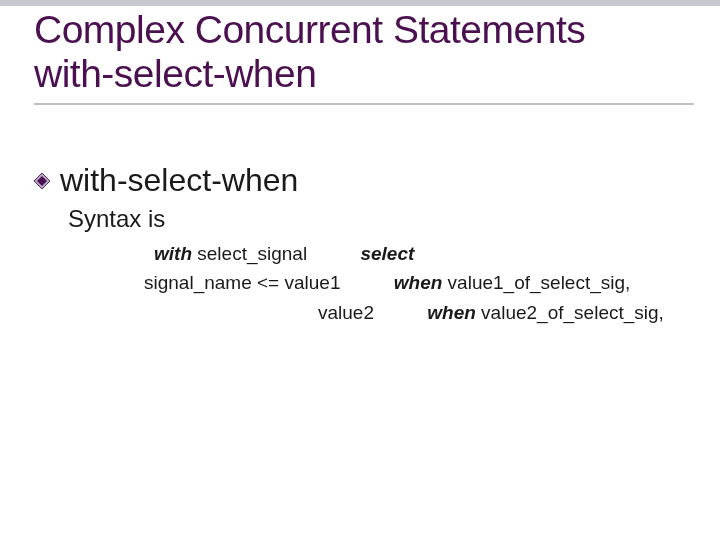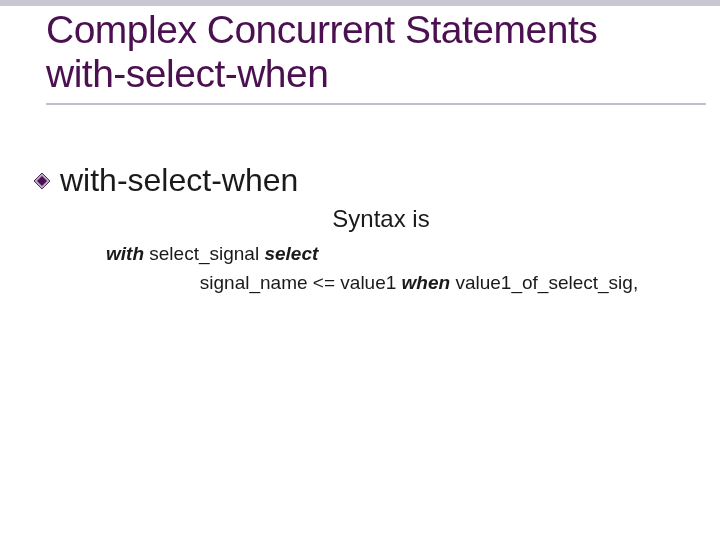--- a/index.html
+++ b/index.html
@@ -21,21 +21,21 @@
   .topbar {
     position: absolute;
     top: 0;
     left: 0;
     width: 720px;
     height: 6px;
     background: #c8c8d0;
   }
   .title-block {
     position: absolute;
-    left: 46px;
+    left: 34px;
     top: 8px;
     width: 660px;
     border-bottom: 2px solid #c0c0c8;
     padding-bottom: 8px;
   }
   .title-line1 {
     font-size: 39px;
     line-height: 1.12;
     color: #4b1050;
     letter-spacing: -0.5px;
@@ -65,37 +65,36 @@
   }
   .bullet-text {
     font-size: 32px;
     color: #1a1a1a;
   }
   .sub1 {
     margin-left: 34px;
     font-size: 24px;
     margin-top: 3px;
     margin-bottom: 6px;
-    text-align: center;
   }
   .code-block {
     margin-left: 72px;
     font-size: 19px;
     line-height: 1.55;
   }
   .code-indent {
     margin-left: 38px;
-    text-align: center;
   }
   .code-indent2 {
     margin-left: 212px;
   }
   .kw {
     font-weight: bold;
     font-style: italic;
+    margin-left: 48px;
   }
 </style>
 </head>
 <body>
 
 <div class="slide">
   <div class="topbar"></div>
 
   <div class="title-block">
     <div class="title-line1">Complex Concurrent Statements</div>
@@ -116,16 +115,19 @@
 
     <div class="sub1">Syntax is</div>
 
     <div class="code-block">
       <div>
         <span class="kw">with</span><span> select_signal </span><span class="kw">select</span>
       </div>
       <div class="code-indent">
         <span>signal_name &lt;= value1 </span><span class="kw">when</span><span> value1_of_select_sig,</span>
       </div>
+      <div class="code-indent2">
+        <span>value2 </span><span class="kw">when</span><span> value2_of_select_sig,</span>
+      </div>
     </div>
 
   </div>
 </div>
 
 </body></html>

